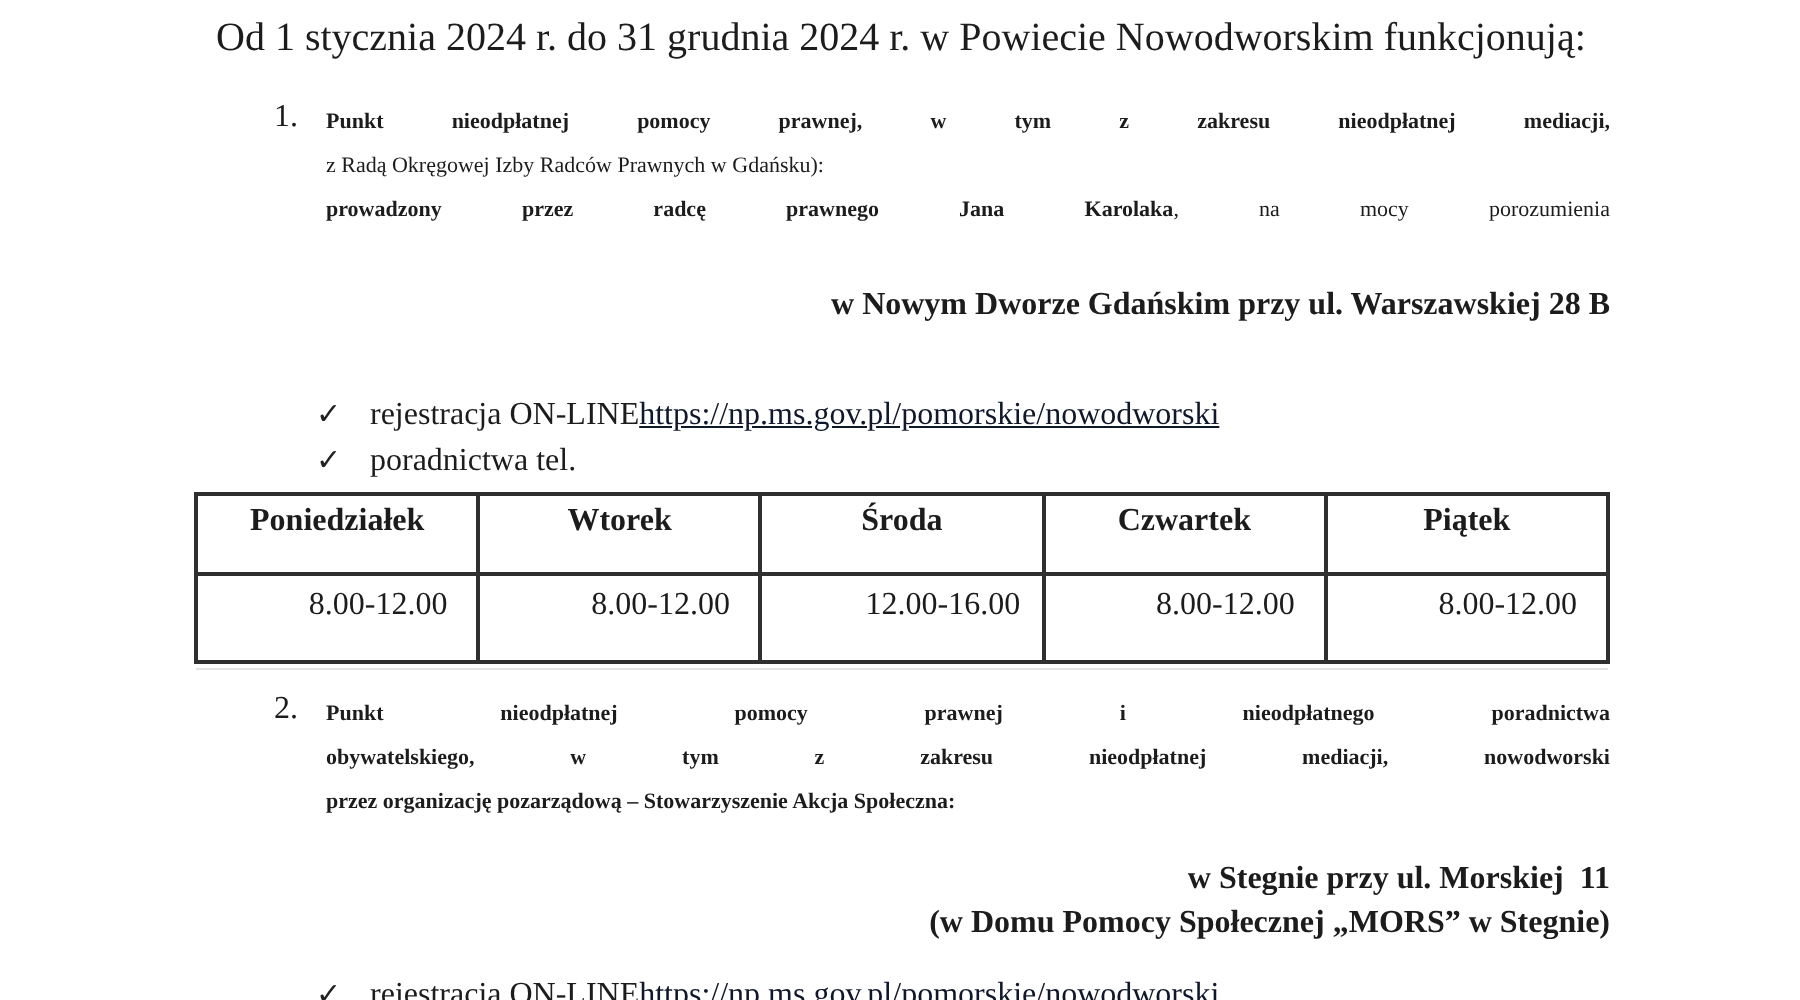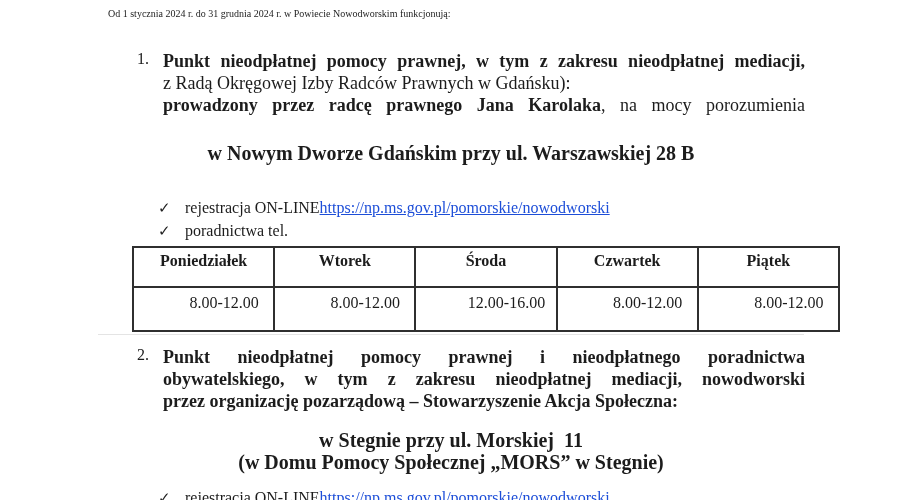--- a/index.html
+++ b/index.html
@@ -11,64 +11,63 @@
   }
   .page {
     position: relative;
     width: 900px; height: 500px;
     overflow: hidden;
     background: #ffffff;
   }
   .abs { position: absolute; }
   .intro {
     left: 108px; top: 8px;
-    font-size: 10px; white-space: nowrap; text-align: center;
+    font-size: 20px; white-space: nowrap; text-align: center;
   }
   .list-number {
     left: 137px; width: 22px;
     font-size: 16px;
   }
   .item-text {
     left: 163px; width: 642px;
-    font-size: 18px;
+    font-size: 11px;
     line-height: 22px;
   }
   .jline { text-align: justify; text-align-last: justify; }
   .jline.last { text-align-last: left; }
   .b { font-weight: 700; }
   .address {
     left: 97px; width: 708px;
-    text-align: center;
+    text-align: right;
     font-weight: 700;
-    font-size: 20px;
+    font-size: 16px;
     line-height: 22px;
   }
   .reg-row {
     left: 158px;
     display: flex; align-items: baseline;
     font-size: 16px; line-height: 22px;
     white-space: nowrap;
   }
   .check {
     width: 15px; margin-right: 12px;
     font-size: 15px; color: #222222;
     flex: none;
   }
   a.reg-link {
-    color: #1d4ed8;
+    color: #0f172a;
     text-decoration: underline;
   }
   table.schedule {
     position: absolute;
     left: 97px; top: 246px;
     width: 708px;
     border-collapse: collapse;
     table-layout: fixed;
     font-size: 16px;
-    margin-left: 35px;
   }
   table.schedule td {
     border: 2px solid #2f2f2f;
     text-align: center;
     vertical-align: top;
   }
   table.schedule tr.hdr td {
     font-weight: 700;
     height: 33px;
     padding-top: 4px;

